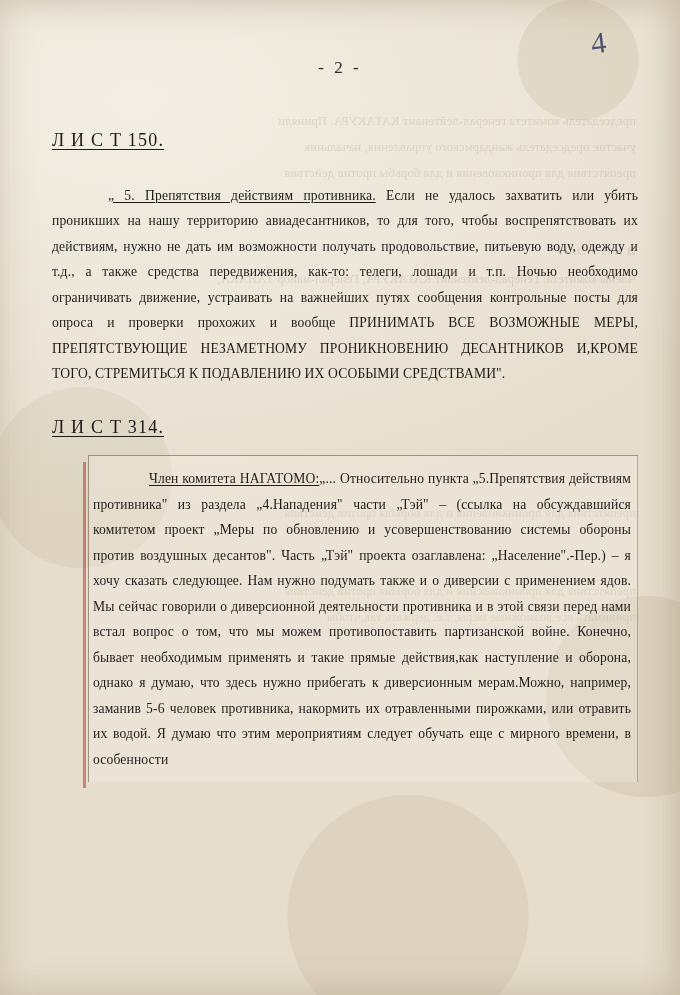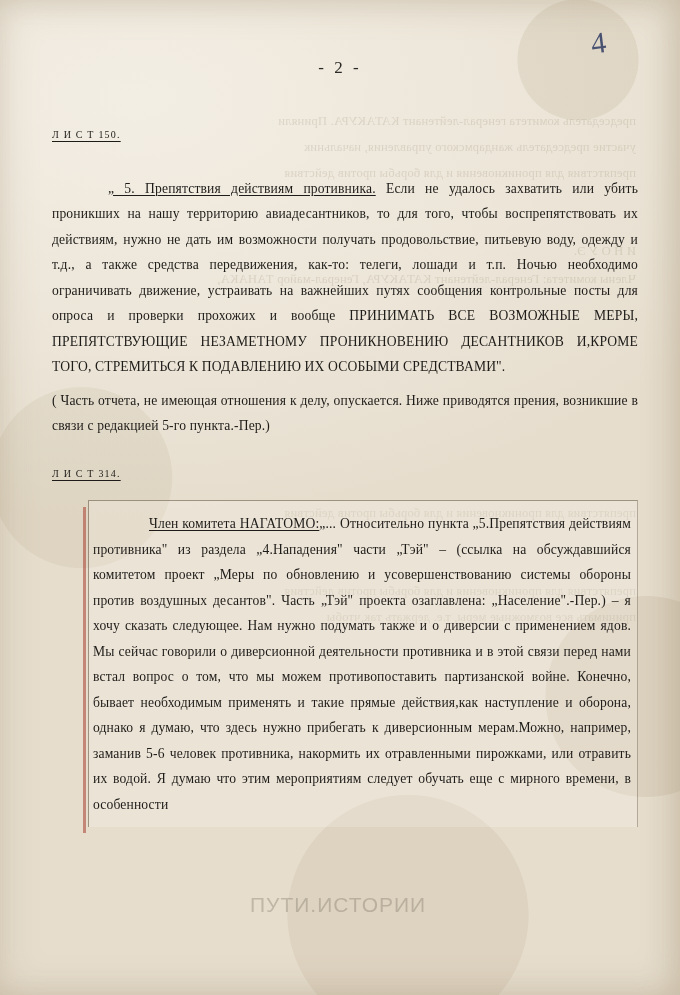--- a/index.html
+++ b/index.html
@@ -93,26 +93,26 @@
     font-family: "Liberation Serif", serif;
   }
   .para {
     margin: 0 0 0 0;
   }
   .para + .para { margin-top: 8px; }
   .indent { text-indent: 56px; }
   .gap-md { margin-top: 28px; }
 
   .listhead {
-    font-size: 10px;
+    font-size: 18px;
     letter-spacing: 1.2px;
     text-decoration: underline;
     text-underline-offset: 3px;
     display: inline-block;
-    margin-top: 22px;
+    margin-top: 28px;
   }
   .u { text-decoration: underline; text-underline-offset: 2px; }
 
   
   .slip {
     position: relative;
     margin-top: 14px;
     padding: 10px 6px 10px 4px;
     border: 1px solid rgba(95,82,60,0.55);
     border-right-color: rgba(95,82,60,0.40);
@@ -164,28 +164,26 @@
   <div class="body">
 
 
 
     <div class="listhead">Л И С Т  150.</div>
 
     <p class="para gap-md">
       <span class="u" style="text-indent:0;margin-left:56px;">„ 5. Препятствия действиям противника.</span><span> Если не удалось захватить или убить проникших на нашу территорию авиадесантников, то для того, чтобы воспрепятствовать их действиям, нужно не дать им возможности получать продовольствие, питьевую воду, одежду и т.д., а также средства передвижения, как-то: телеги, лошади и т.п. Ночью необходимо ограничивать движение, устраивать на важнейших путях сообщения контрольные посты для опроса и проверки прохожих и вообще ПРИНИМАТЬ ВСЕ ВОЗМОЖНЫЕ МЕРЫ, ПРЕПЯТСТВУЮЩИЕ НЕЗАМЕТНОМУ ПРОНИКНОВЕНИЮ ДЕСАНТНИКОВ И,КРОМЕ ТОГО, СТРЕМИТЬСЯ К ПОДАВЛЕНИЮ ИХ ОСОБЫМИ СРЕДСТВАМИ".</span>
     </p>
 
-    <p class="para gap-md">( Часть отчета, не имеющая отношения к делу, опускается. Ниже приводятся прения, возникшие в связи с редакцией 5-го пункта.-Пер.)</p>
 
     <div class="listhead">Л И С Т  314.</div>
 
     <div class="slip">
       <p class="para" style="text-indent:56px;">
         <span class="u">Член комитета НАГАТОМО:</span><span>„... Относительно пункта „5.Препятствия действиям противника" из раздела „4.Нападения" части „Тэй" – (ссылка на обсуждавшийся комитетом проект „Меры по обновлению и усовершенствованию системы обороны против воздушных десантов". Часть „Тэй" проекта озаглавлена: „Население".-Пер.) – я хочу сказать следующее. Нам нужно подумать также и о диверсии с применением ядов. Мы сейчас говорили о диверсионной деятельности противника и в этой связи перед нами встал вопрос о том, что мы можем противопоставить партизанской войне. Конечно, бывает необходимым применять и такие прямые действия,как наступление и оборона, однако я думаю, что здесь нужно прибегать к диверсионным мерам.Можно, например, заманив 5-6 человек противника, накормить их отравленными пирожками, или отравить их водой. Я думаю что этим мероприятиям следует обучать еще с мирного времени, в особенности</span>
       </p>
     </div>
 
   </div>
 
-  <div class="watermark">ПУТИ.ИСТОРИИ</div>
 
   <div class="edge-shadow"></div>
 </div>
 
 </body></html>

